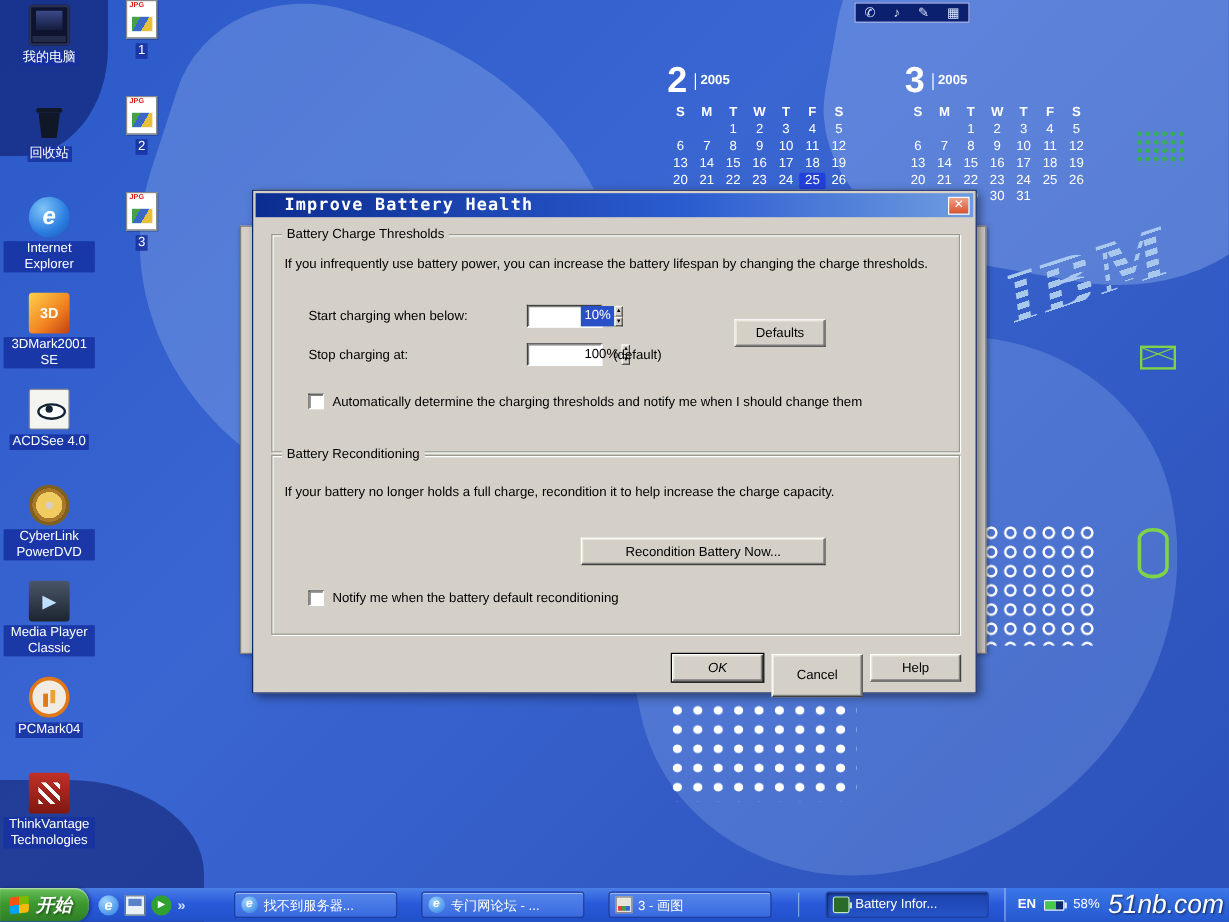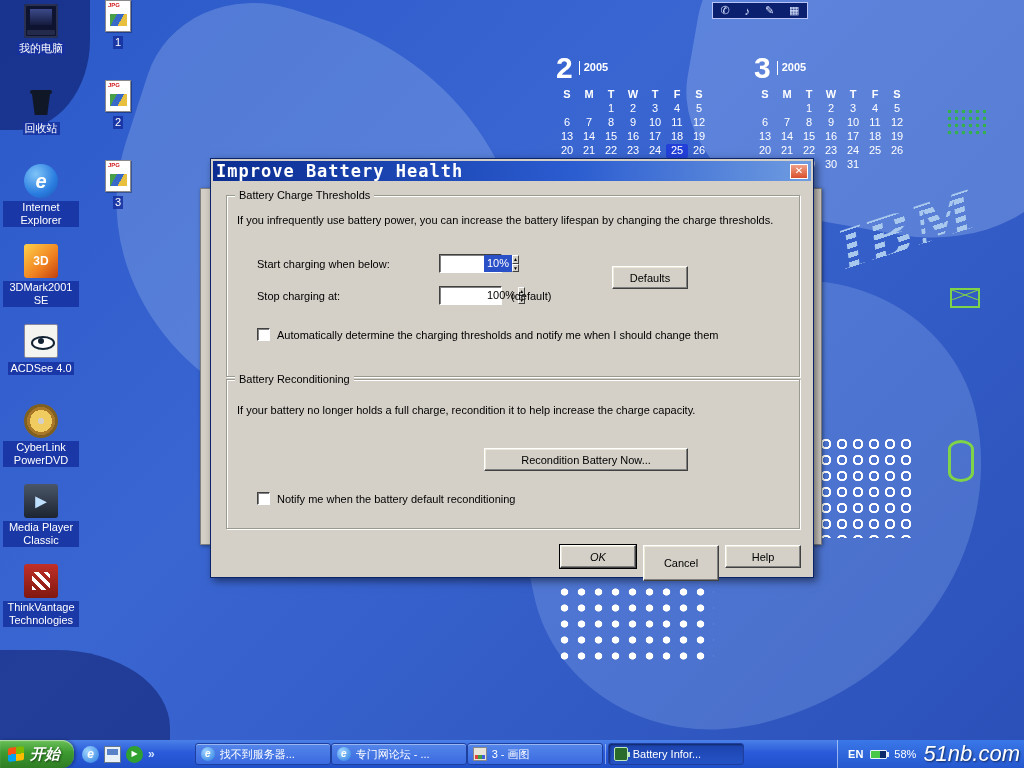--- a/index.html
+++ b/index.html
@@ -112,21 +112,21 @@
   .bw-close { position:absolute; right:8px; top:4px; width:15px; height:14px;
     background:linear-gradient(#f0a088,#d9502c); border:1px solid #fff; color:#fff;
     font-size:9px; line-height:12px; text-align:center; cursor:pointer; }
 
   
   #dialog { position:absolute; left:210px; top:158px; width:604px; height:420px; z-index:6;
     background:#d4d0c8; border:1px solid #0a246a; box-shadow:3px 3px 8px rgba(0,0,0,.5); padding:2px; }
   .titlebar { height:20px; background:linear-gradient(90deg,#0b2d91,#2b5cd0 60%,#6f9ce0);
     display:flex; align-items:center; padding:0 3px; }
   .title { flex:1; color:#fff; font-family:"DejaVu Sans Mono", monospace; font-weight:bold;
-    font-size:17px; letter-spacing:1px; }
+    font-size:14px; letter-spacing:1px;margin-left:21px; }
   .closebtn { width:18px; height:15px; background:linear-gradient(#f0a088,#d9502c);
     border:1px solid #fff; color:#fff; font-size:10px; line-height:12px; text-align:center; cursor:pointer; }
   .dlgbody { position:relative; height:394px; font-size:11px; color:#000; }
 
   .group { position:absolute; border:1px solid #9a9a8e; box-shadow:inset 1px 1px 0 #fff, 1px 1px 0 #fff; }
   .legend { position:absolute; top:-7px; left:8px; background:#d4d0c8; padding:0 4px; font-size:11px; }
   .g1 { left:13px; top:14px; width:574px; height:182px; }
   .g2 { left:13px; top:198px; width:574px; height:150px; }
   .gdesc { position:absolute; left:10px; top:18px; width:558px; white-space:nowrap; }
   .g2 .gdesc { top:24px; }
@@ -176,21 +176,21 @@
   .ql-ie::after { content:"e"; position:absolute; inset:0; color:#fff; font-size:12px;
     font-style:italic; font-weight:bold; text-align:center; line-height:16px; }
   .ql-desktop { background:#e8f0f8; border:1px solid #678; }
   .ql-desktop::after { content:""; position:absolute; left:2px; top:2px; right:2px; height:6px; background:#5a82c8; }
   .ql-media { border-radius:50%; background:#30a030; }
   .ql-media::after { content:"▶"; position:absolute; inset:0; color:#fff; font-size:8px;
     text-align:center; line-height:16px; }
   .chev { color:#cfe0ff; font-size:12px; font-weight:bold; cursor:pointer; }
   .chev::before { content:"»"; }
 
-  #task-list { display:flex; gap:0; margin-left:32px; align-items:center; }
+  #task-list { display:flex; gap:20px; margin-left:32px; align-items:center; }
   .task { width:136px; height:22px; background:linear-gradient(#5486ea,#3a6ae0);
     border:1px solid #1f3f9f; border-radius:3px; display:flex; align-items:center; gap:5px;
     padding:0 5px; color:#fff; font-size:11px; box-shadow:inset 0 1px 0 rgba(255,255,255,.4); cursor:pointer; }
   .task.pressed { background:linear-gradient(#1c43ae,#2553c6); box-shadow:inset 1px 1px 2px rgba(0,0,0,.45); }
   .tlabel { white-space:nowrap; overflow:hidden; }
   .tsep { width:1px; height:20px; background:rgba(255,255,255,.45); margin:0 2px; }
   .ti { width:14px; height:14px; flex:none; position:relative; }
   .ti-ie { border-radius:50%; background:radial-gradient(circle at 35% 30%,#9fd4ff,#2a7de0); }
   .ti-ie::after { content:"e"; position:absolute; inset:0; color:#fff; font-size:10px;
     font-style:italic; font-weight:bold; text-align:center; line-height:13px; }
@@ -344,20 +344,21 @@
           <span class="ig-glyph">e</span>
         </div><div class="ilabel">Internet Explorer</div></div>
       <div class="dicon"><div class="ig ig-3dmark2001">
           <span class="ig-glyph">3D</span>
         </div><div class="ilabel">3DMark2001 SE</div></div>
       <div class="dicon"><div class="ig ig-acdsee"></div><div class="ilabel">ACDSee 4.0</div></div>
       <div class="dicon"><div class="ig ig-powerdvd"></div><div class="ilabel">CyberLink PowerDVD</div></div>
       <div class="dicon"><div class="ig ig-media-player-classic">
           <span class="ig-glyph">▶</span>
         </div><div class="ilabel">Media Player Classic</div></div>
+      <div class="dicon"><div class="ig ig-pcmark04"></div><div class="ilabel">PCMark04</div></div>
       <div class="dicon"><div class="ig ig-thinkvantage"></div><div class="ilabel">ThinkVantage Technologies</div></div>
     </div>
   <div id="jpg-icon-list">
       <div class="jicon"><div class="jpg-glyph">
           <span class="jpg-tag">JPG</span>
         </div><div class="ilabel">1</div></div>
       <div class="jicon"><div class="jpg-glyph">
           <span class="jpg-tag">JPG</span>
         </div><div class="ilabel">2</div></div>
       <div class="jicon"><div class="jpg-glyph">

